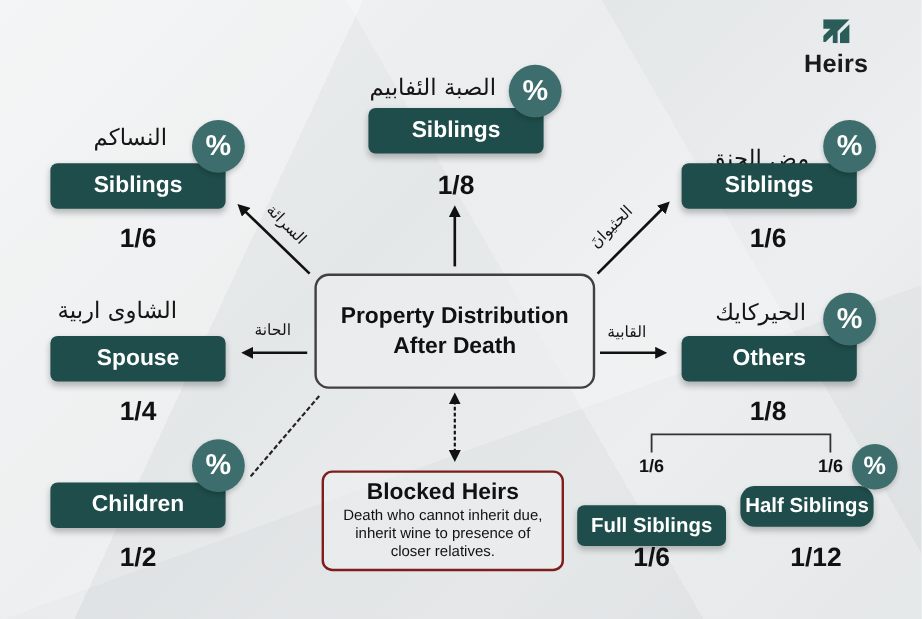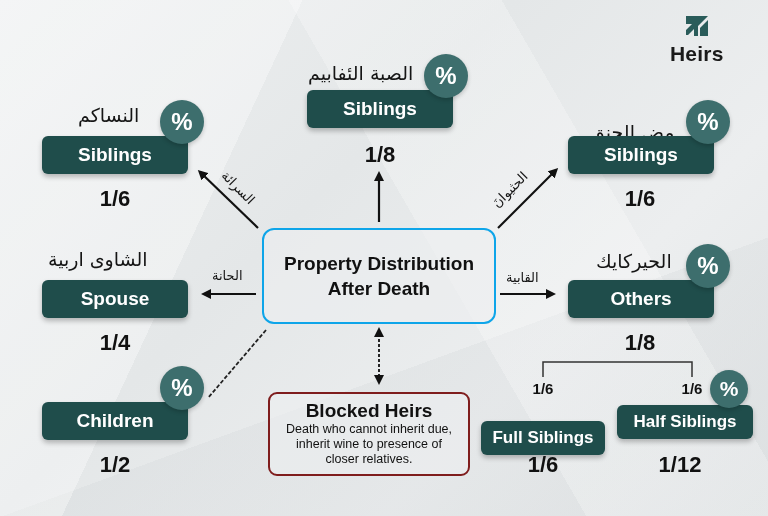--- a/index.html
+++ b/index.html
@@ -36,21 +36,21 @@
     box-shadow: 0 2px 4px rgba(0,0,0,0.2);
   }
   .badge.sm { width: 38px; height: 38px; font-size: 21px; }
   .arabic { position: absolute; font-family: "DejaVu Sans", sans-serif; font-size: 19px; color: #151515; direction: rtl; white-space: nowrap; }
   .arabic.small { font-size: 13px; }
   .frac { position: absolute; font-weight: bold; font-size: 22px; color: #111; text-align: center; }
   .frac.small { font-size: 15px; }
 
   .center-box {
     position: absolute; left: 262px; top: 228px; width: 234px; height: 96px;
-    border: 2px solid #0ea5e9; border-radius: 12px;
+    border: 2px solid #404040; border-radius: 12px;
     background: rgba(236,239,240,0.6);
     display: flex; align-items: center; justify-content: center; text-align: center;
     font-weight: bold; font-size: 19px; line-height: 25px; color: #111;
   }
   .blocked-box {
     position: absolute; left: 268px; top: 392px; width: 202px; height: 84px;
     border: 2px solid #7f1d1d; border-radius: 9px;
     background: rgba(236,239,240,0.6);
     text-align: center; padding-top: 6px;
   }
@@ -142,16 +142,16 @@
 <div class="blocked-box">
   <div class="blocked-title">Blocked Heirs</div>
   <div class="blocked-desc">Death who cannot inherit due,</div>
   <div class="blocked-desc">inherit wine to presence of</div>
   <div class="blocked-desc">closer relatives.</div>
 </div>
 
 <div class="frac small" style="left:523px; top:380px; width:40px;">1/6</div>
 <div class="frac small" style="left:672px; top:380px; width:40px;">1/6</div>
 <div class="pill small" style="left:481px; top:405px; width:124px;margin-top:16px;">Full Siblings</div>
-<div class="pill small" style="left:617px; top:405px; width:136px;">Half Siblings</div>
+<div class="pill small" style="left:617px; top:405px; width:111px;border-radius:12px;">Half Siblings</div>
 <div class="badge sm" style="left:710px; top:370px;">%</div>
 <div class="frac" style="left:503px; top:452px; width:80px;">1/6</div>
 <div class="frac" style="left:640px; top:452px; width:80px;">1/12</div>
 
 </body></html>

